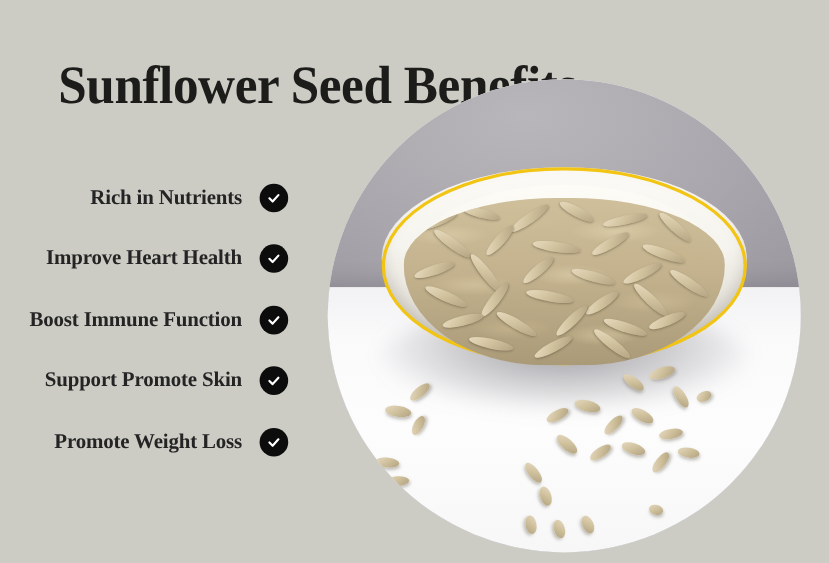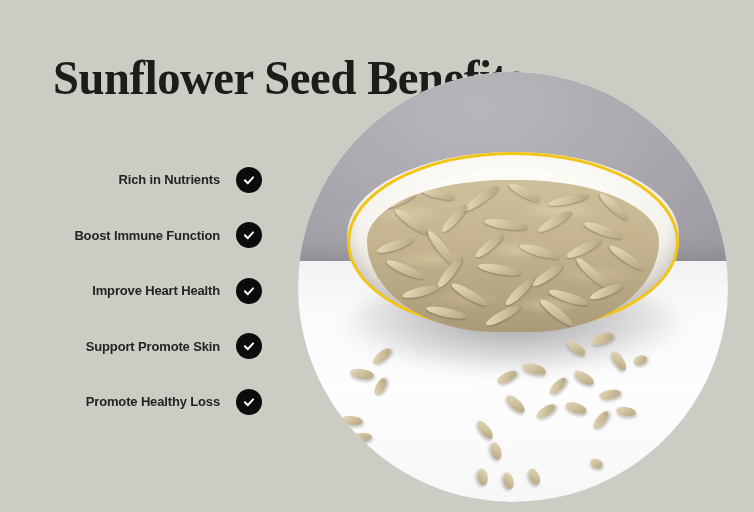--- a/index.html
+++ b/index.html
@@ -45,23 +45,23 @@
     width: 268px;
   }
   .benefit-item {
     display: flex;
     align-items: center;
     justify-content: flex-end;
     height: 55.5px;
     padding-right: 6px;
   }
   .benefit-label {
-    font-family: Liberation Sans, sans-serif;
+    font-family: Liberation Serif, serif;
     font-weight: bold;
-    font-size: 13px;
+    font-size: 19px;
     letter-spacing: -0.15px;
     color: #242424;
     text-align: right;
     white-space: nowrap;
     margin-right: 16px;
   }
   .check-badge {
     flex: 0 0 auto;
     width: 26px;
     height: 26px;
@@ -194,48 +194,48 @@
     <div class="benefit-item">
       <span class="benefit-label">Rich in Nutrients</span>
       <span class="check-badge">
         <svg width="14" height="14" viewBox="0 0 24 24" aria-hidden="true">
           <path d="M5 12.5 L10 17.5 L19 7.5" fill="none" stroke="#ffffff" stroke-width="3.4" stroke-linecap="round" stroke-linejoin="round"></path>
         </svg>
       </span>
     </div>
 
     <div class="benefit-item">
+      <span class="benefit-label">Improve Heart Health</span>
+      <span class="check-badge">
+        <svg width="14" height="14" viewBox="0 0 24 24" aria-hidden="true">
+          <path d="M5 12.5 L10 17.5 L19 7.5" fill="none" stroke="#ffffff" stroke-width="3.4" stroke-linecap="round" stroke-linejoin="round"></path>
+        </svg>
+      </span>
+    </div>
+
+    <div class="benefit-item">
       <span class="benefit-label">Boost Immune Function</span>
       <span class="check-badge">
         <svg width="14" height="14" viewBox="0 0 24 24" aria-hidden="true">
           <path d="M5 12.5 L10 17.5 L19 7.5" fill="none" stroke="#ffffff" stroke-width="3.4" stroke-linecap="round" stroke-linejoin="round"></path>
         </svg>
       </span>
     </div>
 
     <div class="benefit-item">
-      <span class="benefit-label">Improve Heart Health</span>
-      <span class="check-badge">
-        <svg width="14" height="14" viewBox="0 0 24 24" aria-hidden="true">
-          <path d="M5 12.5 L10 17.5 L19 7.5" fill="none" stroke="#ffffff" stroke-width="3.4" stroke-linecap="round" stroke-linejoin="round"></path>
-        </svg>
-      </span>
-    </div>
-
-    <div class="benefit-item">
       <span class="benefit-label">Support Promote Skin</span>
       <span class="check-badge">
         <svg width="14" height="14" viewBox="0 0 24 24" aria-hidden="true">
           <path d="M5 12.5 L10 17.5 L19 7.5" fill="none" stroke="#ffffff" stroke-width="3.4" stroke-linecap="round" stroke-linejoin="round"></path>
         </svg>
       </span>
     </div>
 
     <div class="benefit-item">
-      <span class="benefit-label">Promote Healthy Loss</span>
+      <span class="benefit-label">Promote Weight Loss</span>
       <span class="check-badge">
         <svg width="14" height="14" viewBox="0 0 24 24" aria-hidden="true">
           <path d="M5 12.5 L10 17.5 L19 7.5" fill="none" stroke="#ffffff" stroke-width="3.4" stroke-linecap="round" stroke-linejoin="round"></path>
         </svg>
       </span>
     </div>
 
   </div>
 
   <div id="photo-circle">

